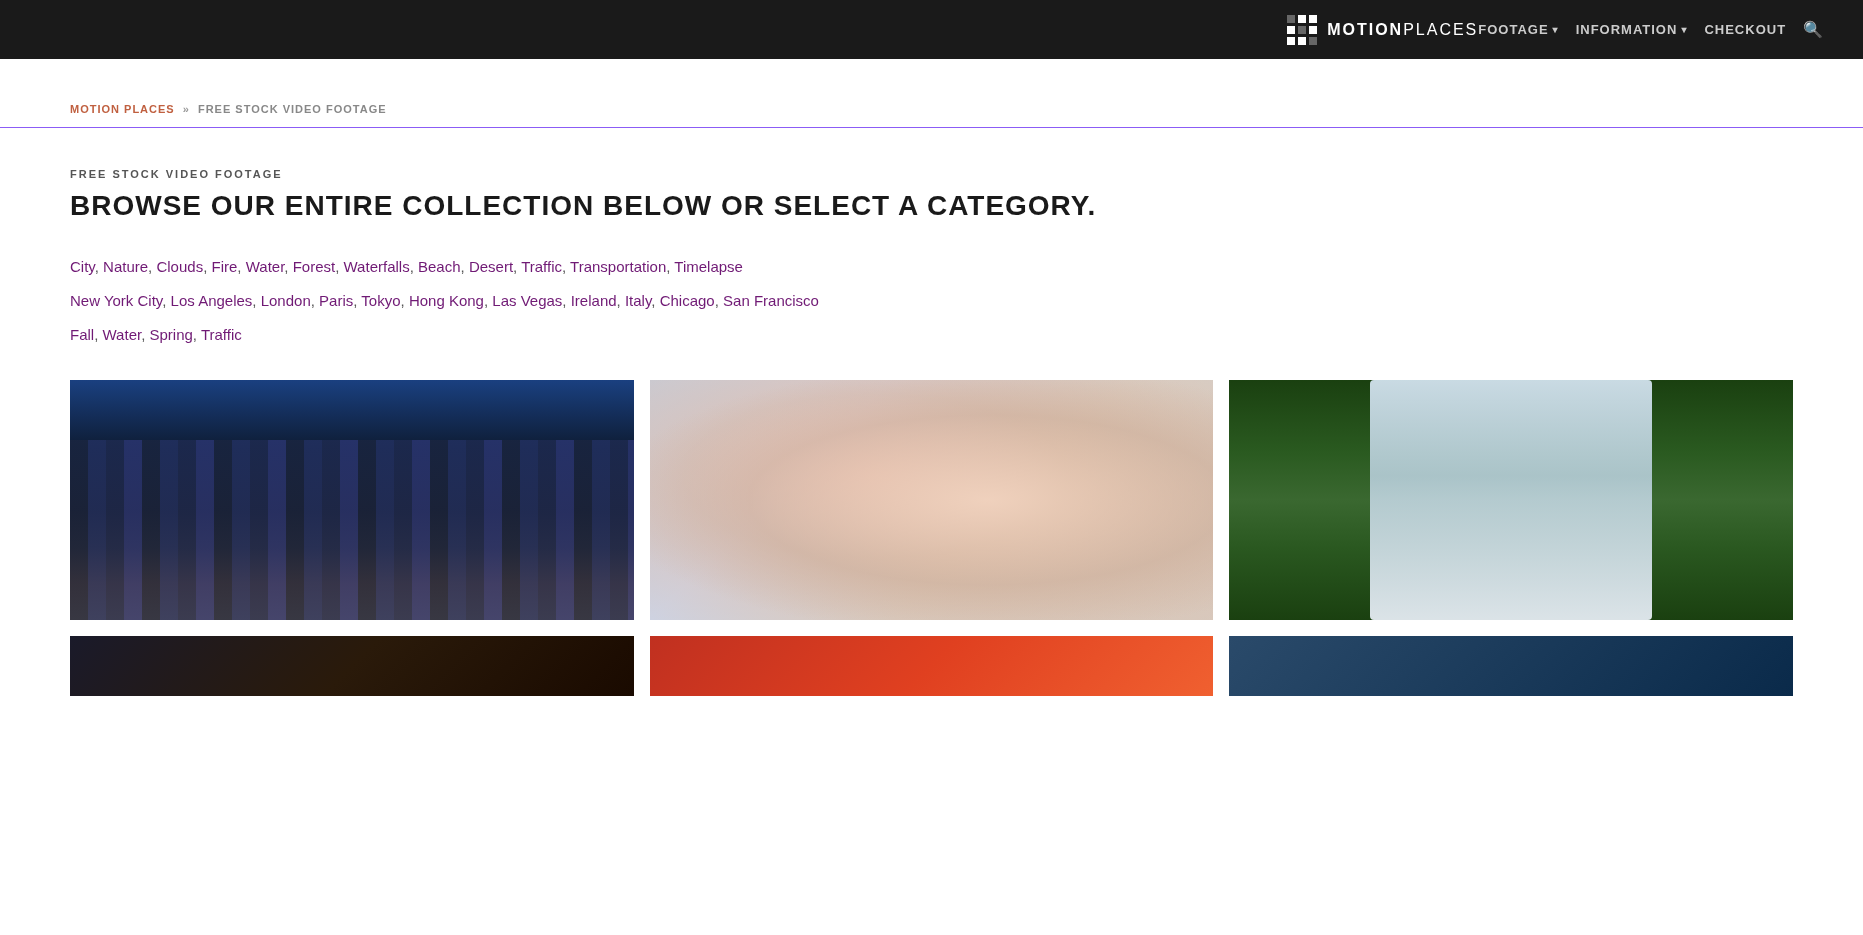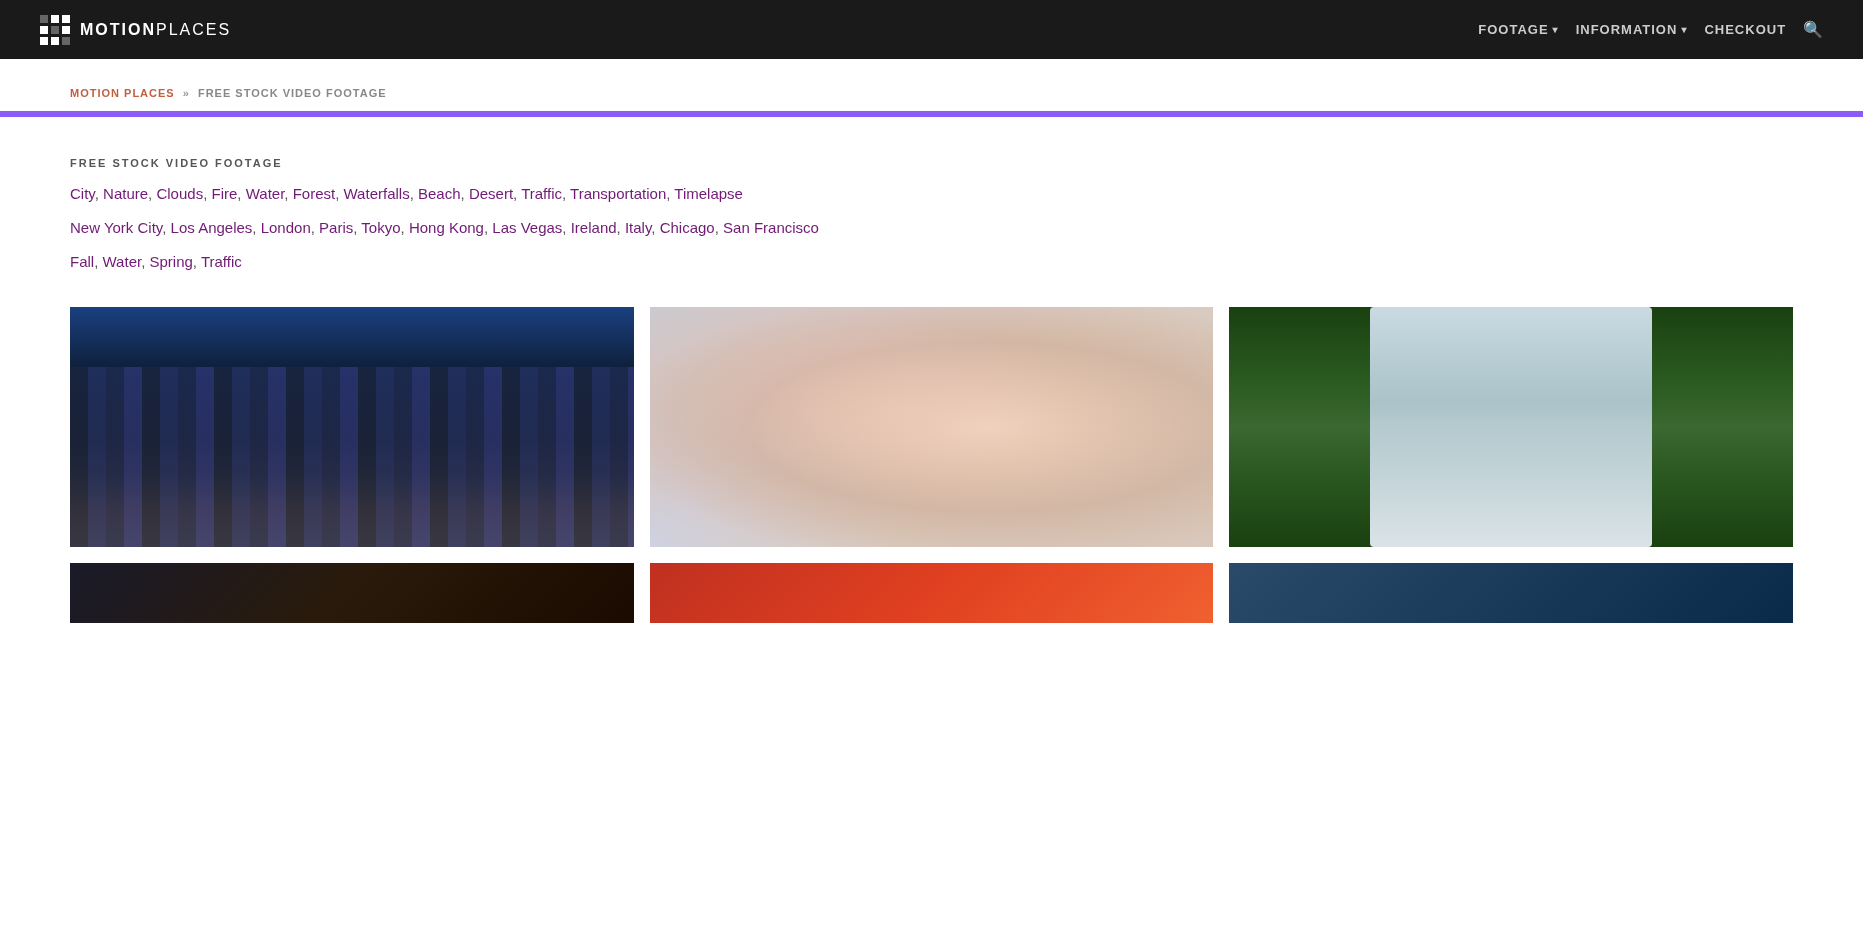--- a/index.html
+++ b/index.html
@@ -4,21 +4,21 @@
   <style>
     * { margin: 0; padding: 0; box-sizing: border-box; }
     body { font-family: Arial, Helvetica, sans-serif; background: #fff; color: #333; }
 
     
     header {
       background: #1a1a1a;
       height: 59px;
       display: flex;
       align-items: center;
-      justify-content: space-between;
+      justify-content: flex-end;
       padding: 0 40px;
     }
     .logo-area {
       display: flex;
       align-items: center;
       gap: 10px;
     }
     .logo-grid {
       display: grid;
       grid-template-columns: repeat(3,8px);
@@ -59,22 +59,22 @@
       color: #ccc;
     }
     .search-icon-btn {
       color: #ccc;
       font-size: 16px;
       cursor: pointer;
     }
 
     
     .breadcrumb-area {
-      padding: 24px 70px 10px;
-      border-bottom: 6px solid #8b5cf6;
+      padding: 40px 70px 10px;
+      border-bottom: 1px solid #8b5cf6;
     }
     .breadcrumb {
       font-size: 11px;
       font-weight: 600;
       letter-spacing: 1px;
       text-transform: uppercase;
       color: #c06040;
     }
     .breadcrumb-sep { color: #999; margin: 0 4px; }
     .breadcrumb-current { color: #888; }
@@ -259,20 +259,21 @@
 <div class="breadcrumb-area">
   <span class="breadcrumb">
     <span>MOTION PLACES</span>
     <span class="breadcrumb-sep">»</span>
     <span class="breadcrumb-current">FREE STOCK VIDEO FOOTAGE</span>
   </span>
 </div>
 
 <div class="main-content">
   <div class="section-label">FREE STOCK VIDEO FOOTAGE</div>
+  <div class="section-title">BROWSE OUR ENTIRE COLLECTION BELOW OR SELECT A CATEGORY.</div>
 
   <div class="categories">
     <p id="cat-row1"><span class="cat-link">City</span><span class="cat-sep">, </span><span class="cat-link">Nature</span><span class="cat-sep">, </span><span class="cat-link">Clouds</span><span class="cat-sep">, </span><span class="cat-link">Fire</span><span class="cat-sep">, </span><span class="cat-link">Water</span><span class="cat-sep">, </span><span class="cat-link">Forest</span><span class="cat-sep">, </span><span class="cat-link">Waterfalls</span><span class="cat-sep">, </span><span class="cat-link">Beach</span><span class="cat-sep">, </span><span class="cat-link">Desert</span><span class="cat-sep">, </span><span class="cat-link">Traffic</span><span class="cat-sep">, </span><span class="cat-link">Transportation</span><span class="cat-sep">, </span><span class="cat-link">Timelapse</span></p>
     <p id="cat-row2" style="margin-top:4px;"><span class="cat-link">New York City</span><span class="cat-sep">, </span><span class="cat-link">Los Angeles</span><span class="cat-sep">, </span><span class="cat-link">London</span><span class="cat-sep">, </span><span class="cat-link">Paris</span><span class="cat-sep">, </span><span class="cat-link">Tokyo</span><span class="cat-sep">, </span><span class="cat-link">Hong Kong</span><span class="cat-sep">, </span><span class="cat-link">Las Vegas</span><span class="cat-sep">, </span><span class="cat-link">Ireland</span><span class="cat-sep">, </span><span class="cat-link">Italy</span><span class="cat-sep">, </span><span class="cat-link">Chicago</span><span class="cat-sep">, </span><span class="cat-link">San Francisco</span></p>
     <p id="cat-row3" style="margin-top:4px;"><span class="cat-link">Fall</span><span class="cat-sep">, </span><span class="cat-link">Water</span><span class="cat-sep">, </span><span class="cat-link">Spring</span><span class="cat-sep">, </span><span class="cat-link">Traffic</span></p>
   </div>
 
   <div class="image-grid">
     <div class="image-card">
       <div class="image-card-inner img-city"></div>

